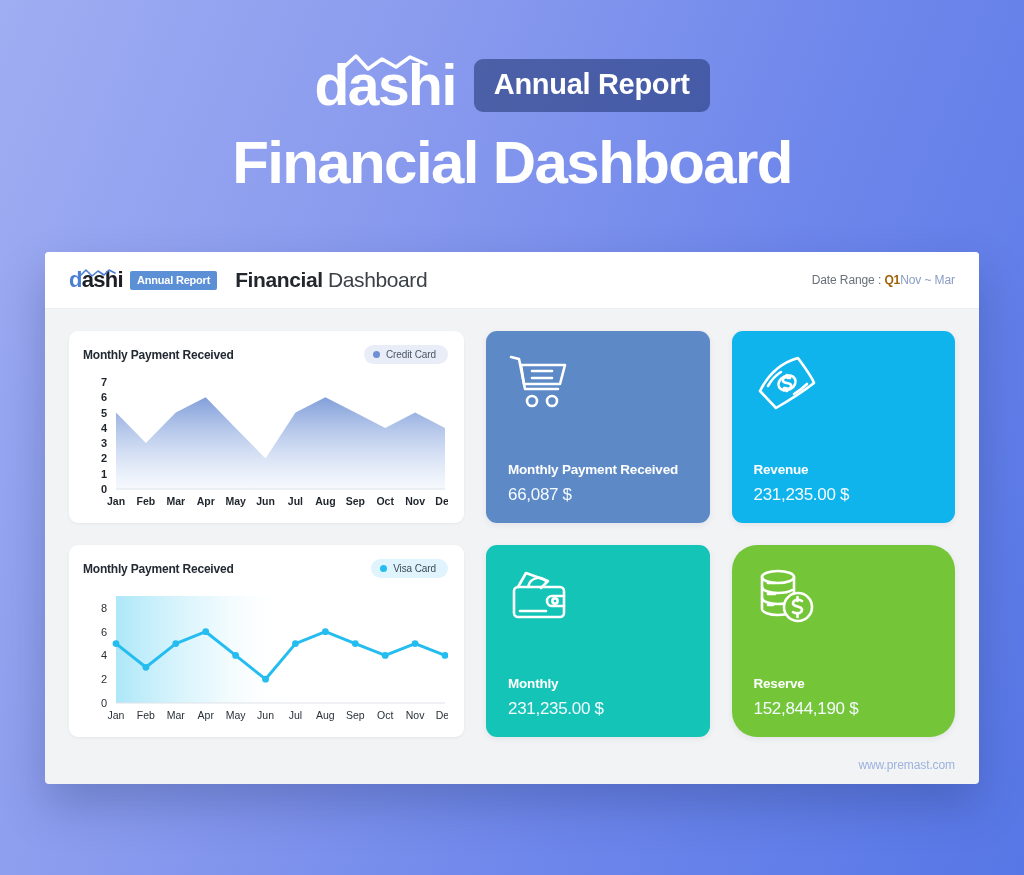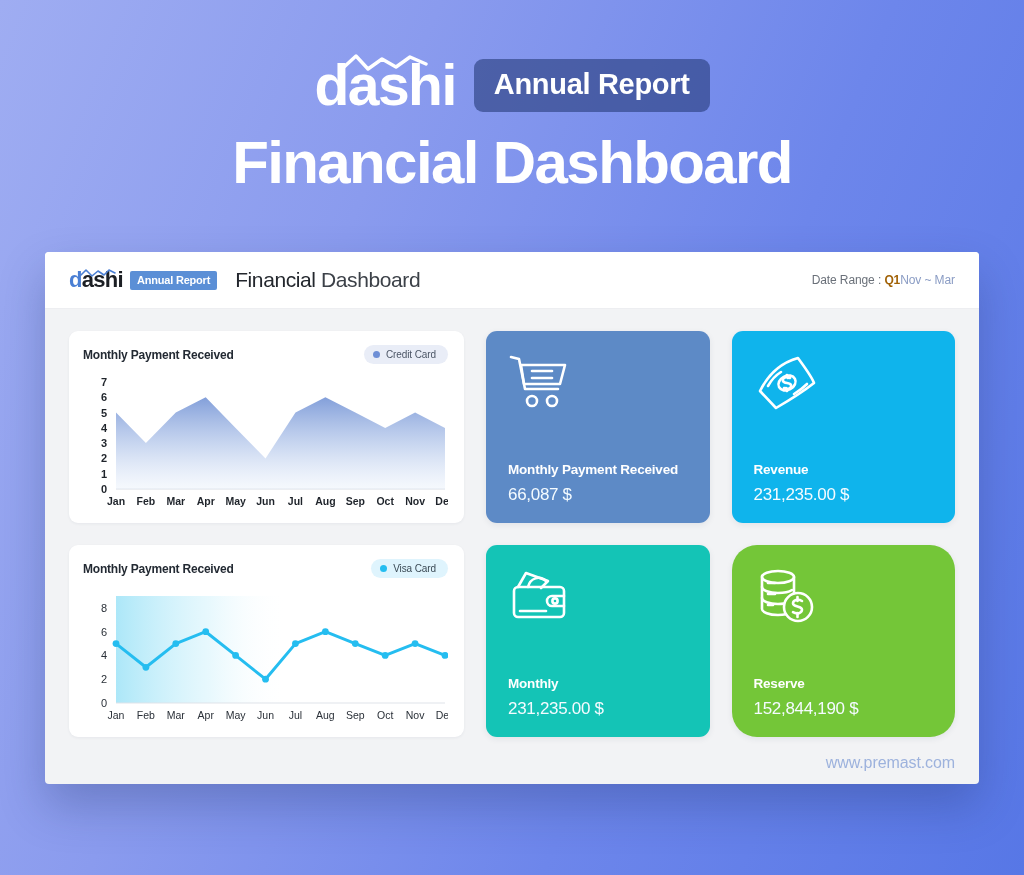--- a/index.html
+++ b/index.html
@@ -56,21 +56,21 @@
   .logo-small-text {
     font-size: 22px; font-weight: bold; color: #1c1f24; letter-spacing: -0.7px;
   }
   .logo-small-text .d { color: #4a7fd4; }
   .logo-small-wave { position: absolute; top: -3px; left: 11px; }
   .win-badge {
     background: #5b8fd6; color: #fff; font-size: 11px; font-weight: bold;
     padding: 3px 7px 4px; border-radius: 2px; letter-spacing: -0.2px;
   }
   .win-title { margin-left: 18px; font-size: 21px; color: #3c4148; letter-spacing: -0.4px; }
-  .win-title b { font-weight: normal; color: #23272d; }
+  .win-title b { font-weight: bold; color: #23272d; }
   .win-daterange {
     margin-left: auto; font-size: 12px; color: #6a7079; letter-spacing: -0.1px;
   }
   .win-daterange .q { color: #a16207; font-weight: bold; }
   .win-daterange .rng { color: #8a9cc4; }
 
   
   .winbody { padding: 22px 24px 0 24px; position: relative; height: 475px; }
   .grid { display: flex; gap: 22px; }
   .col-left { width: 395px; display: flex; flex-direction: column; gap: 22px; }
@@ -110,21 +110,21 @@
   .kpi-value {
     font-size: 17px; letter-spacing: -0.3px; margin-top: 7px; color: #f4fbff;
   }
   .kpi-1 { background: #5d8ac6; }
   .kpi-2 { background: #0fb4ec; }
   .kpi-3 { background: #14c4b6; }
   .kpi-4 { background: #74c638; border-radius: 25px; }
 
   .footer-url {
     position: absolute; right: 24px; bottom: 12px;
-    font-size: 16px; color: #9db2dd; letter-spacing: -0.1px;
+    font-size: 12px; color: #9db2dd; letter-spacing: -0.1px;
   }
 </style>
 </head>
 <body>
 
 <div class="hero">
   <div class="hero-logo-row">
     <span class="logo-big">
       <span class="logo-big-wave">
         <svg width="86" height="22" viewBox="0 0 86 22">

